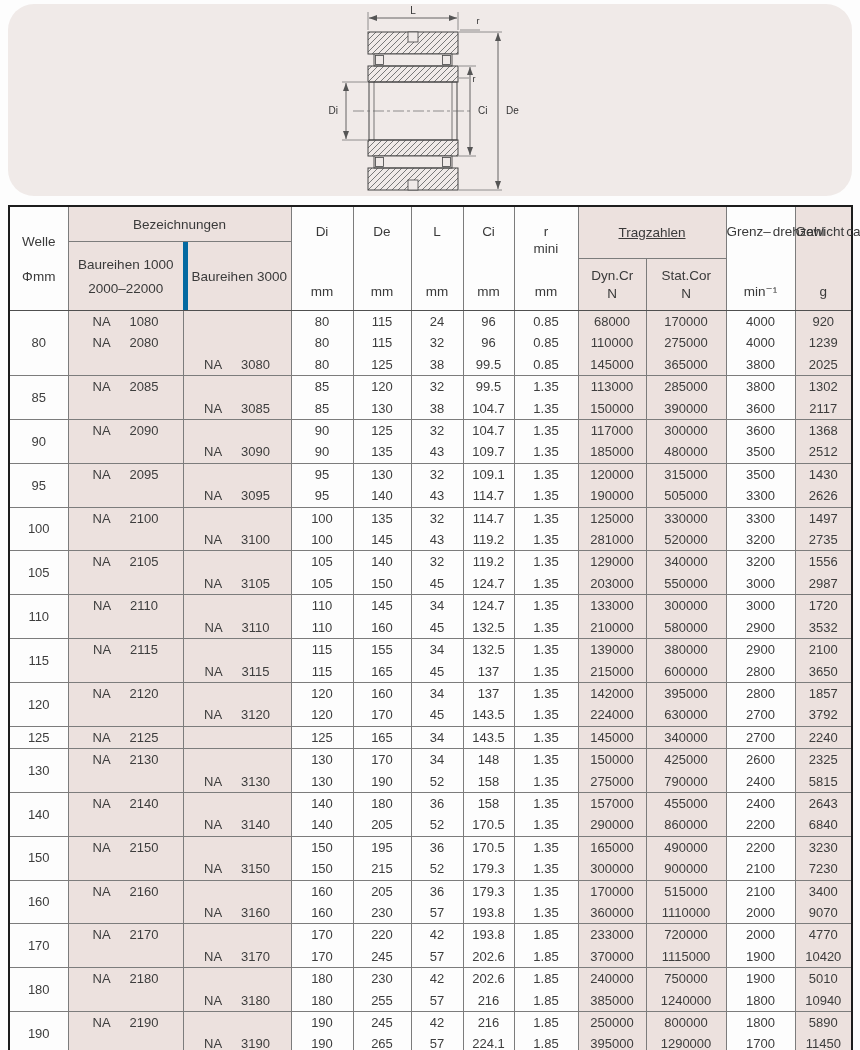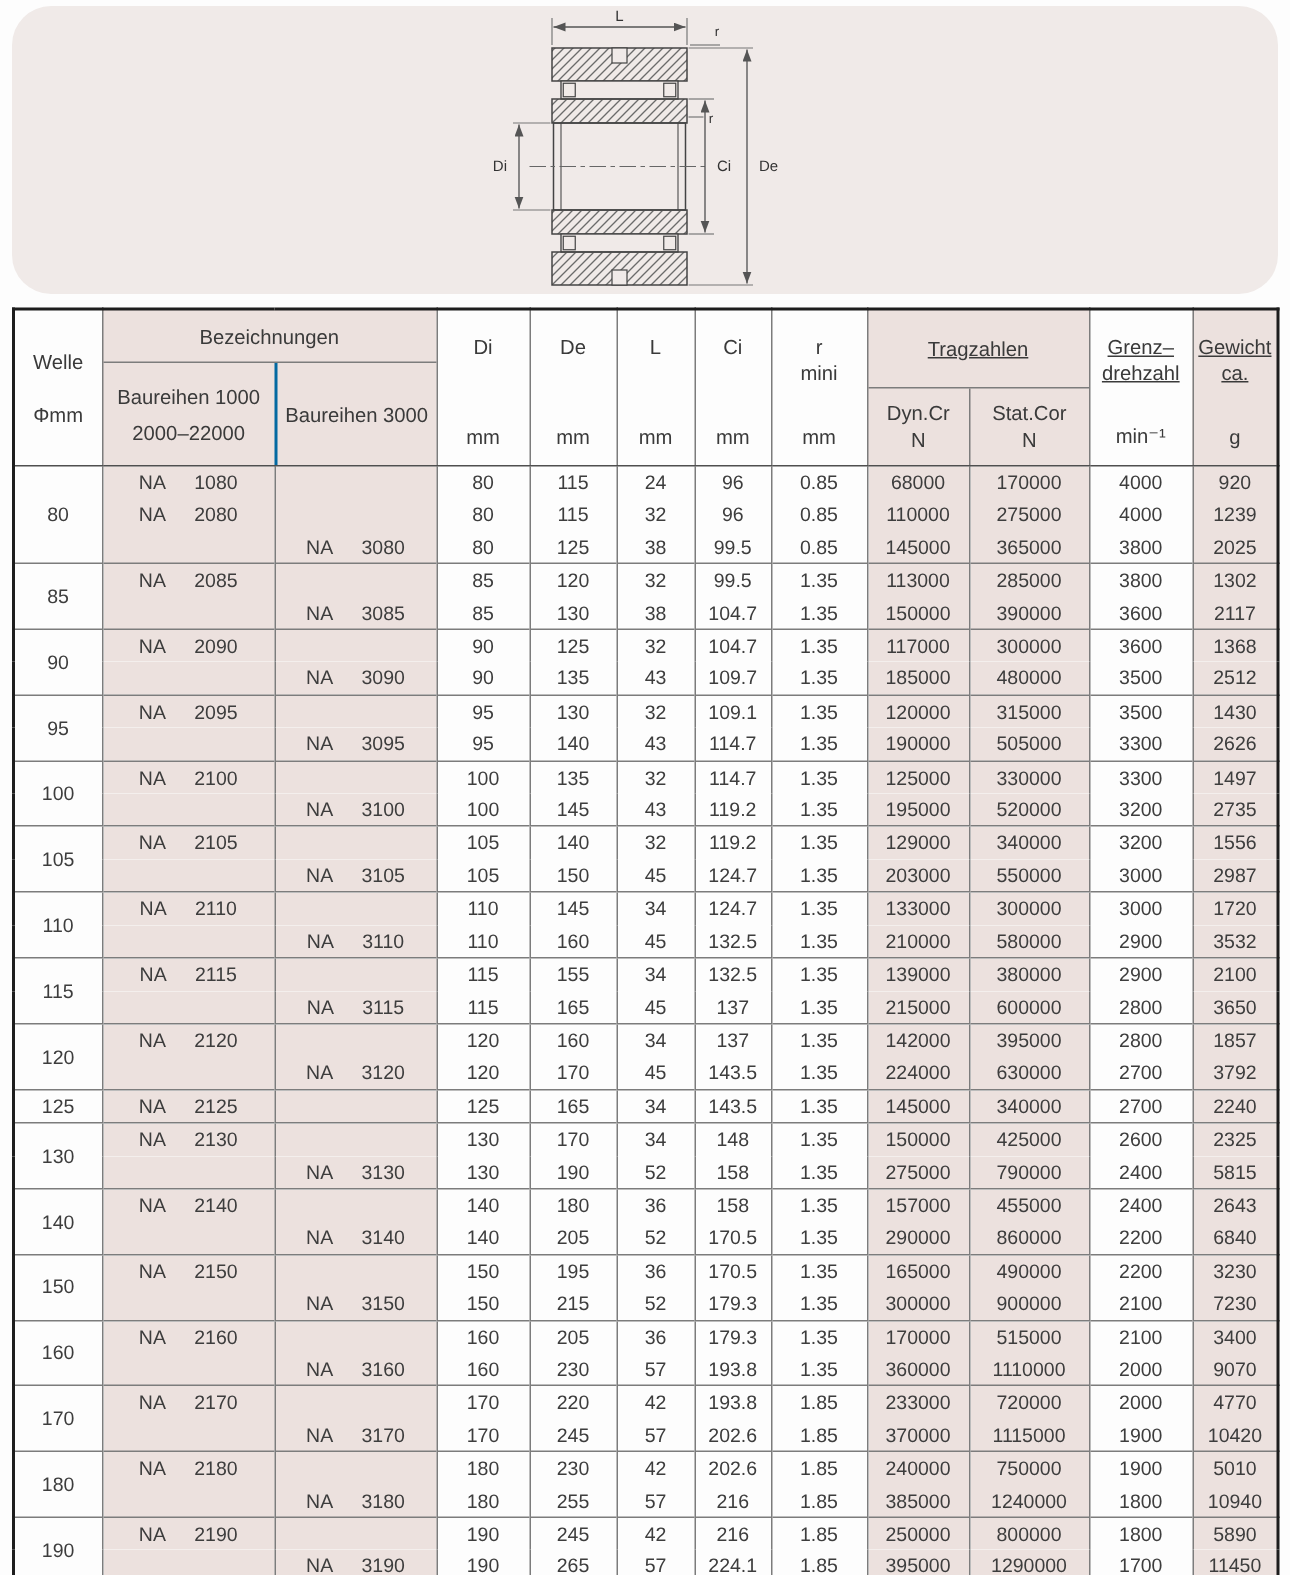--- a/index.html
+++ b/index.html
@@ -37,26 +37,26 @@
   .welle-cell { justify-content:center; gap:20px; }
   .simple-cell { justify-content:space-between; padding:17px 0 11px; }
   .rmini-top { display:flex; flex-direction:column; gap:2px; }
 
   .split-title { display:flex; align-items:center; justify-content:center;
                  border-bottom:1px solid #7c7c7c; }
   .bez-title  { height:34px; }
   .trag-title { height:51px;text-decoration:underline; }
   .split-bottom { flex:1; display:flex; }
   .sub-cell { display:flex; flex-direction:column; align-items:center; justify-content:center; gap:9px; }
-  .bez-1000 { width:51.6%; border-right:2px solid #0369a1; }
+  .bez-1000 { width:51.6%; border-right:5px solid #0369a1; }
   .bez-3000 { flex:1; }
   .trag-dyn { width:45.9%; border-right:1px solid #7c7c7c; gap:3px; }
   .trag-stat { flex:1; gap:3px; }
 
-  .top2 { display:flex; flex-direction:column; gap:2px;text-decoration:underline; }
+  .top2 { display:flex; flex-direction:row; gap:2px; }
 
   
   tbody td {
     height:21.4px; line-height:21.4px; text-align:center;
     font-size:13px; color:#3d3d3d; white-space:nowrap; overflow:hidden;
   }
   tbody tr.group-start td { border-top:1px solid #7c7c7c; }
   td.c-welle { font-size:13px; }
   td.c-name { word-spacing:16px; }
 </style>
@@ -369,21 +369,21 @@
           <td class="shaded">1497</td>
         </tr>
         <tr>
           <td class="c-name shaded"></td>
           <td class="c-name shaded">NA 3100</td>
           <td>100</td>
           <td>145</td>
           <td>43</td>
           <td>119.2</td>
           <td>1.35</td>
-          <td class="shaded">195000</td>
+          <td class="shaded">281000</td>
           <td class="shaded">520000</td>
           <td>3200</td>
           <td class="shaded">2735</td>
         </tr>
         <tr class="group-start">
           <td rowspan="2" class="c-welle">105</td>
           <td class="c-name shaded">NA 2105</td>
           <td class="c-name shaded"></td>
           <td>105</td>
           <td>140</td>

